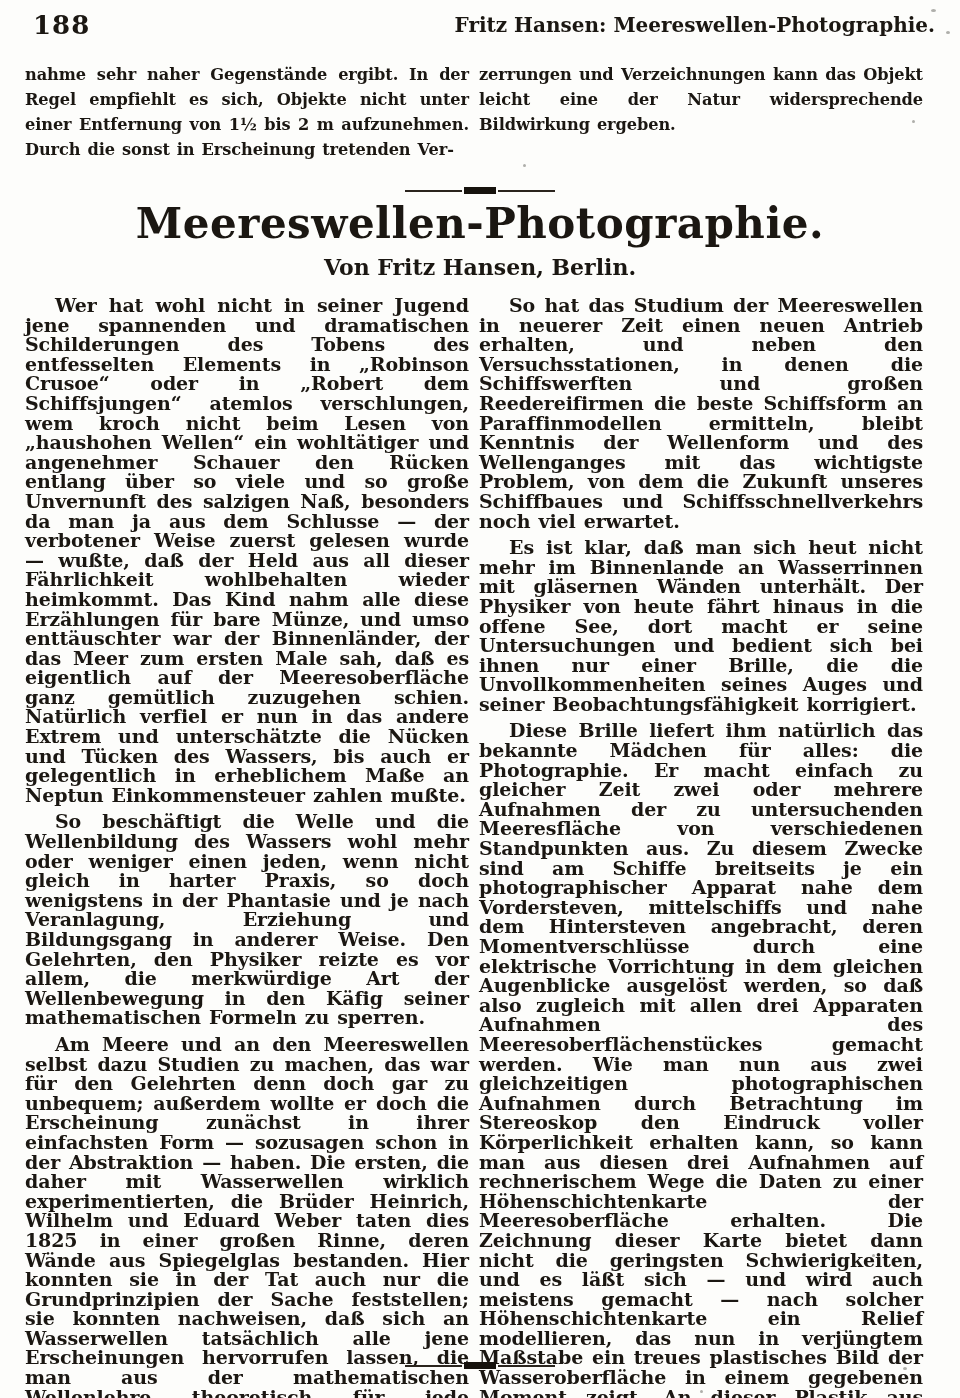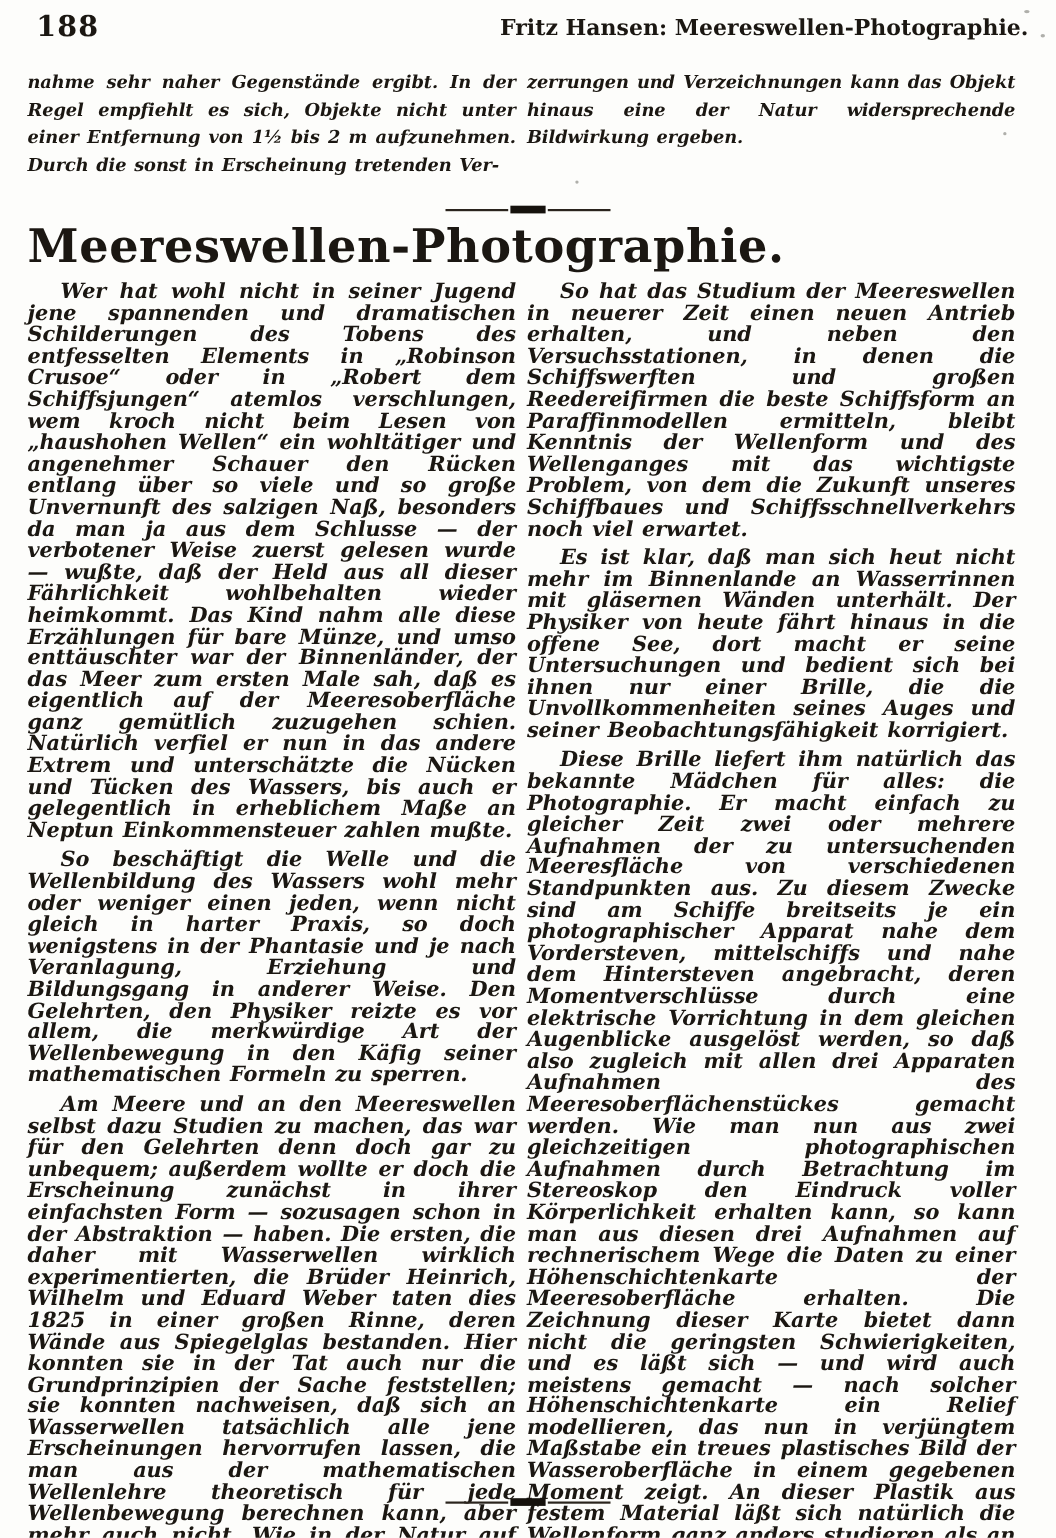--- a/index.html
+++ b/index.html
@@ -41,21 +41,20 @@
     right: 0;
     top: 5px;
     text-align: right;
     font-size: 20px;
   }
   
   .columns {
     display: flex;
     gap: 10px;
     align-items: flex-start;
-    font-style: italic;
   }
   .col {
     width: 444px;
     box-sizing: border-box;
   }
   .columns p {
     margin: 0 0 7px 0;
     text-align: justify;
     font-size: 19px;
     line-height: 19.6px;
@@ -97,21 +96,21 @@
     margin: 18px auto 4px auto;
   }
   .rule-bottom {
     position: absolute;
     top: 1362px;
     left: 405px;
   }
   
   .title {
     margin: 2px 0 0 0;
-    text-align: left;
+    text-align: center;
     font-size: 42px;
     font-weight: 700;
     letter-spacing: 0.5px;
     line-height: 52px;
   }
   .byline {
     text-align: center;
     font-size: 22px;
     margin: 4px 0 16px 0;
   }
@@ -134,31 +133,32 @@
   <div class="page-header">
     <span class="page-number">188</span>
     <span class="running-head">Fritz Hansen: Meereswellen-Photographie.</span>
   </div>
 
   <div class="columns top-columns">
     <div class="col">
       <p>nahme sehr naher Gegenstände ergibt. In der Regel empfiehlt es sich, Objekte nicht unter einer Entfernung von 1½ bis 2 m aufzunehmen. Durch die sonst in Erscheinung tretenden Ver-</p>
     </div>
     <div class="col">
-      <p>zerrungen und Verzeichnungen kann das Objekt hinaus eine der Natur widersprechende Bildwirkung ergeben.</p>
+      <p>zerrungen und Verzeichnungen kann das Objekt leicht eine der Natur widersprechende Bildwirkung ergeben.</p>
     </div>
   </div>
 
   <div class="orn-rule rule-top">
     <span class="thin"></span>
     <span class="thick"></span>
     <span class="thin"></span>
   </div>
 
   <h1 class="title">Meereswellen-Photographie.</h1>
+  <div class="byline">Von Fritz Hansen, Berlin.</div>
 
   <div class="columns body-columns">
     <div class="col">
       <p class="indent">Wer hat wohl nicht in seiner Jugend jene spannenden und dramatischen Schilderungen des Tobens des entfesselten Elements in „Robinson Crusoe“ oder in „Robert dem Schiffsjungen“ atemlos verschlungen, wem kroch nicht beim Lesen von „haushohen Wellen“ ein wohltätiger und angenehmer Schauer den Rücken entlang über so viele und so große Unvernunft des salzigen Naß, besonders da man ja aus dem Schlusse — der verbotener Weise zuerst gelesen wurde — wußte, daß der Held aus all dieser Fährlichkeit wohlbehalten wieder heimkommt. Das Kind nahm alle diese Erzählungen für bare Münze, und umso enttäuschter war der Binnenländer, der das Meer zum ersten Male sah, daß es eigentlich auf der Meeresoberfläche ganz gemütlich zuzugehen schien. Natürlich verfiel er nun in das andere Extrem und unterschätzte die Nücken und Tücken des Wassers, bis auch er gelegentlich in erheblichem Maße an Neptun Einkommensteuer zahlen mußte.</p>
       <p class="indent">So beschäftigt die Welle und die Wellenbildung des Wassers wohl mehr oder weniger einen jeden, wenn nicht gleich in harter Praxis, so doch wenigstens in der Phantasie und je nach Veranlagung, Erziehung und Bildungsgang in anderer Weise. Den Gelehrten, den Physiker reizte es vor allem, die merkwürdige Art der Wellenbewegung in den Käfig seiner mathematischen Formeln zu sperren.</p>
       <p class="indent">Am Meere und an den Meereswellen selbst dazu Studien zu machen, das war für den Gelehrten denn doch gar zu unbequem; außerdem wollte er doch die Erscheinung zunächst in ihrer einfachsten Form — sozusagen schon in der Abstraktion — haben. Die ersten, die daher mit Wasserwellen wirklich experimentierten, die Brüder Heinrich, Wilhelm und Eduard Weber taten dies 1825 in einer großen Rinne, deren Wände aus Spiegelglas bestanden. Hier konnten sie in der Tat auch nur die Grundprinzipien der Sache feststellen; sie konnten nachweisen, daß sich an Wasserwellen tatsächlich alle jene Erscheinungen hervorrufen lassen, die man aus der mathematischen Wellenlehre theoretisch für jede Wellenbewegung berechnen kann, aber mehr auch nicht. Wie in der Natur auf dem offenen Meere aber sich die Wasserwellenerscheinung kompliziert, das konnte von ihnen wohl in den allgemeinen Grundzügen angegeben werden, aber sie vermochten es nicht im Einzelfalle gut nachzuahmen oder Nutzen aus ihren Beobachtungen zu ziehen.</p>
       <p class="indent">Und doch ist es wichtig, gerade über die Wellenbildung auf offenem Meere unterrichtet zu sein; denn Wellenform, Wellengeschwindigkeit und Wellenkraft wirken vereint auf den Gang des Schiffes ein, sie bedingen die Ausnutzungsquote der Schiffsmaschinenkraft, die Schnelligkeit und Steuerungsfähigkeit des Schiffes. Diese Kenntnis ist aber nicht nur von theoretischem Interesse, sie hat vielmehr den realsten wirt-</p>
     </div>
     <div class="col">
       <p class="indent">So hat das Studium der Meereswellen in neuerer Zeit einen neuen Antrieb erhalten, und neben den Versuchsstationen, in denen die Schiffswerften und großen Reedereifirmen die beste Schiffsform an Paraffinmodellen ermitteln, bleibt Kenntnis der Wellenform und des Wellenganges mit das wichtigste Problem, von dem die Zukunft unseres Schiffbaues und Schiffsschnellverkehrs noch viel erwartet.</p>

